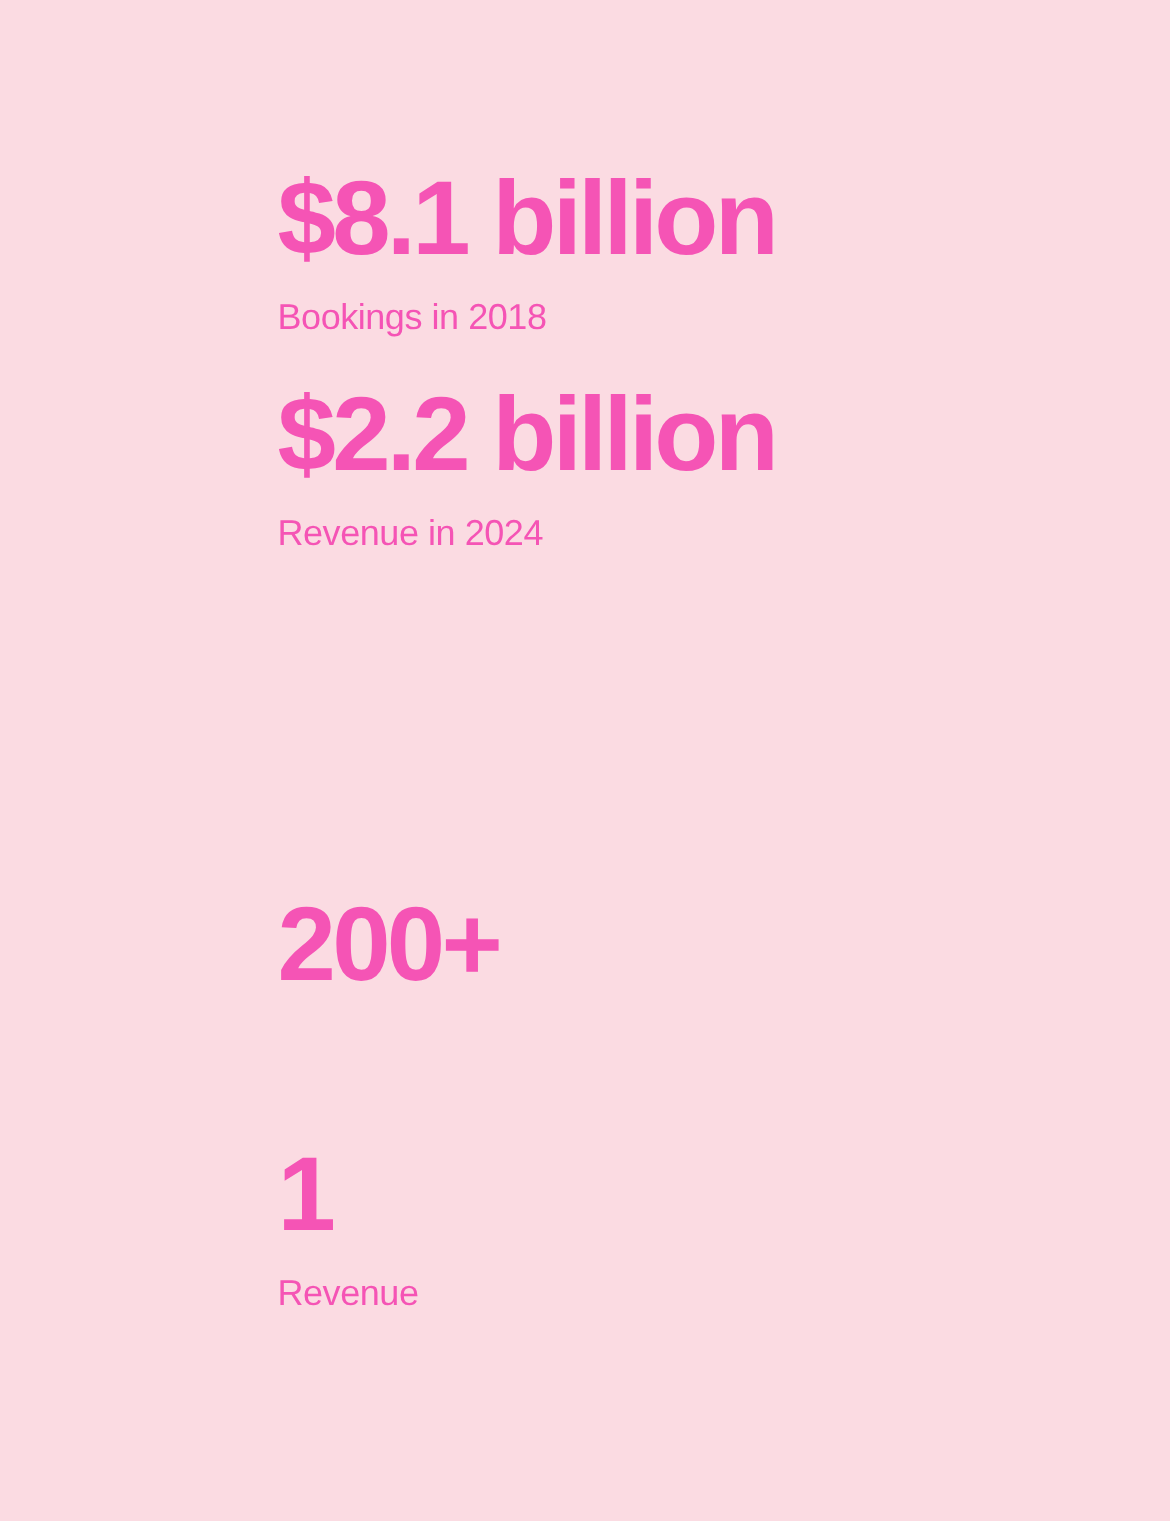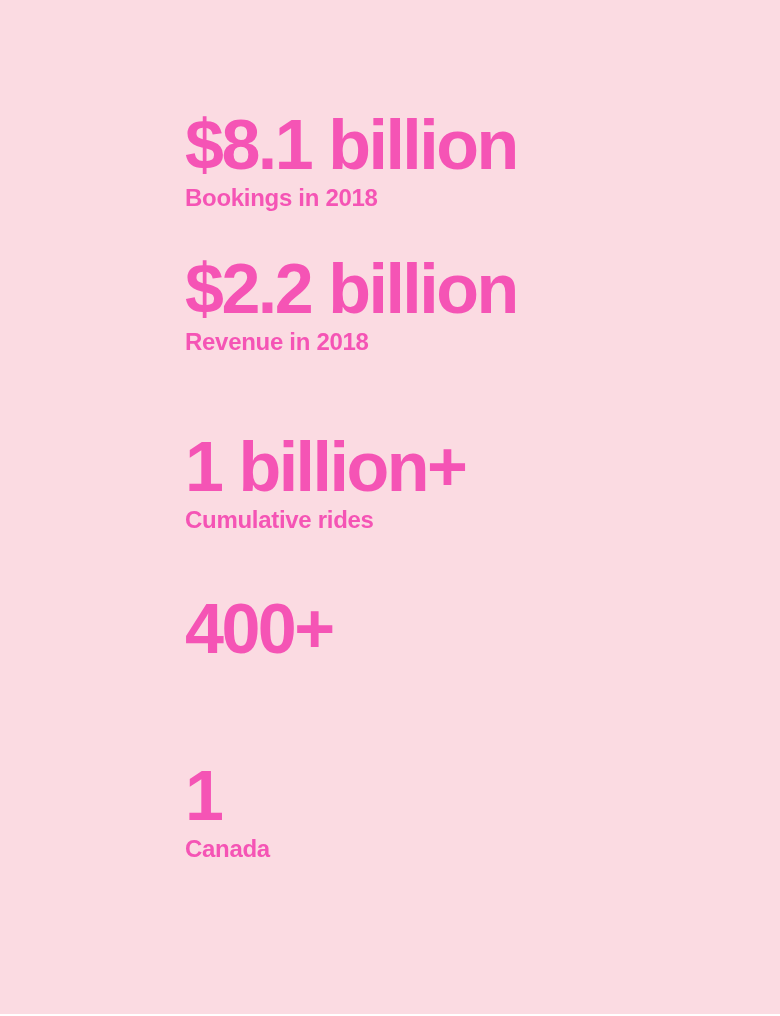--- a/index.html
+++ b/index.html
@@ -28,24 +28,24 @@
     color: var(--accent);
     font-size: 70px;
     font-weight: 700;
     line-height: 70px;
     letter-spacing: -2.5px;
     white-space: nowrap;
   }
   .stat-label {
     color: var(--accent);
     font-size: 24px;
-    font-weight: 700;
+    font-weight: 400;
     line-height: 26px;
     letter-spacing: -0.3px;
-    margin-top: 5px;
+    margin-top: 19px;
     white-space: nowrap;
   }
   .stat-1 { top: 110px; }
   .stat-2 { top: 254px; }
   .stat-3 { top: 432px; }
   .stat-4 { top: 594px; }
   .stat-5 { top: 761px; }
   .bottom-strip {
     position: absolute;
     left: 0;
@@ -60,32 +60,28 @@
 
 <div class="page">
 
   <div class="stat-block stat-1">
     <div class="stat-value">$8.1 billion</div>
     <div class="stat-label">Bookings in 2018</div>
   </div>
 
   <div class="stat-block stat-2">
     <div class="stat-value">$2.2 billion</div>
-    <div class="stat-label">Revenue in 2018</div>
+    <div class="stat-label">Revenue in 2024</div>
   </div>
 
-  <div class="stat-block stat-3">
-    <div class="stat-value">1 billion+</div>
-    <div class="stat-label">Cumulative rides</div>
-  </div>
 
   <div class="stat-block stat-4">
-    <div class="stat-value">400+</div>
+    <div class="stat-value">200+</div>
   </div>
 
   <div class="stat-block stat-5">
     <div class="stat-value">1</div>
-    <div class="stat-label">Canada</div>
+    <div class="stat-label">Revenue</div>
   </div>
 
   <div class="bottom-strip"></div>
 
 </div>
 
 </body></html>

